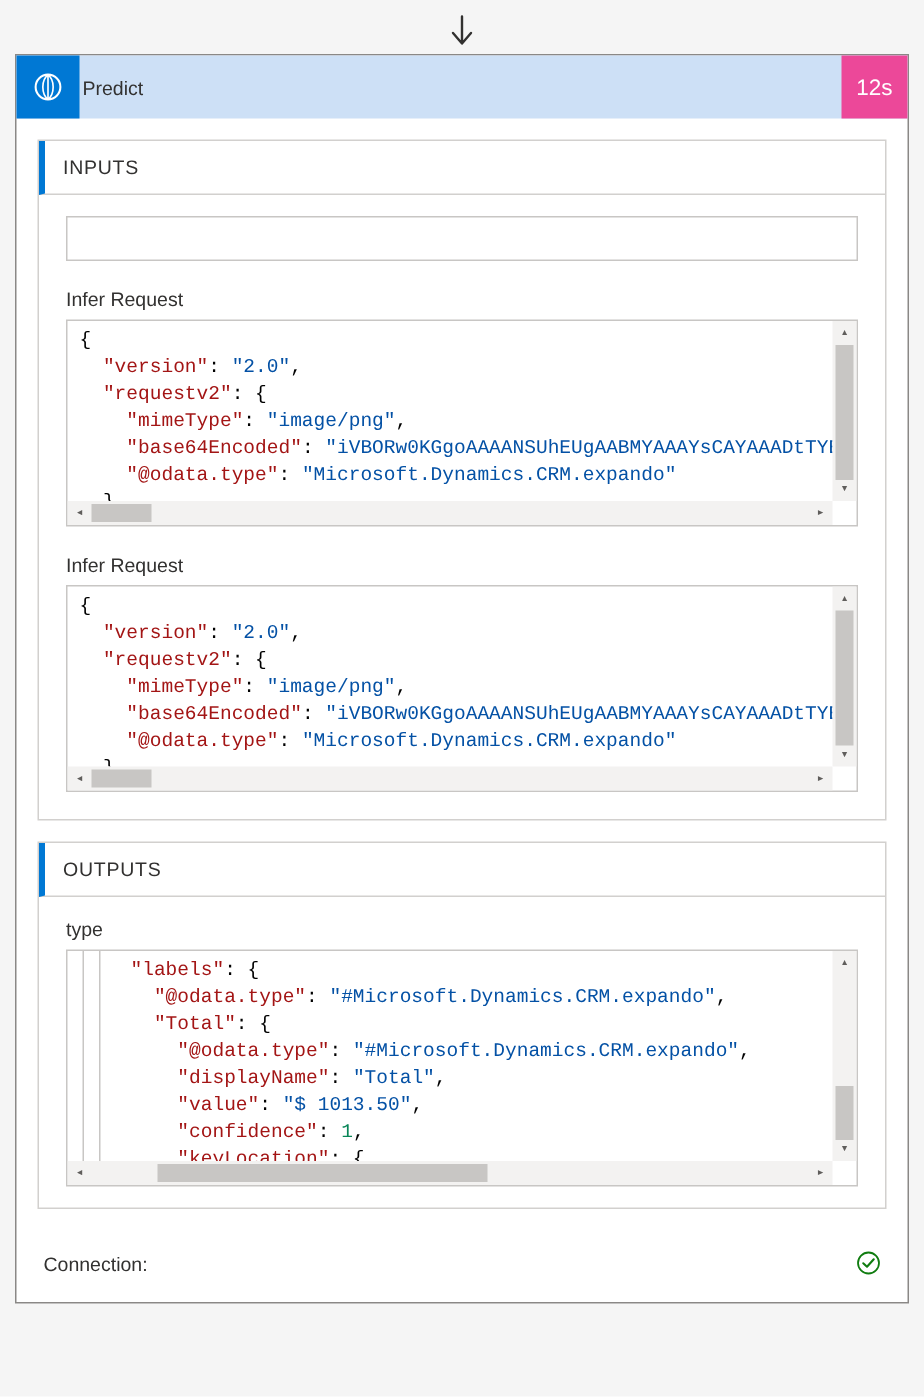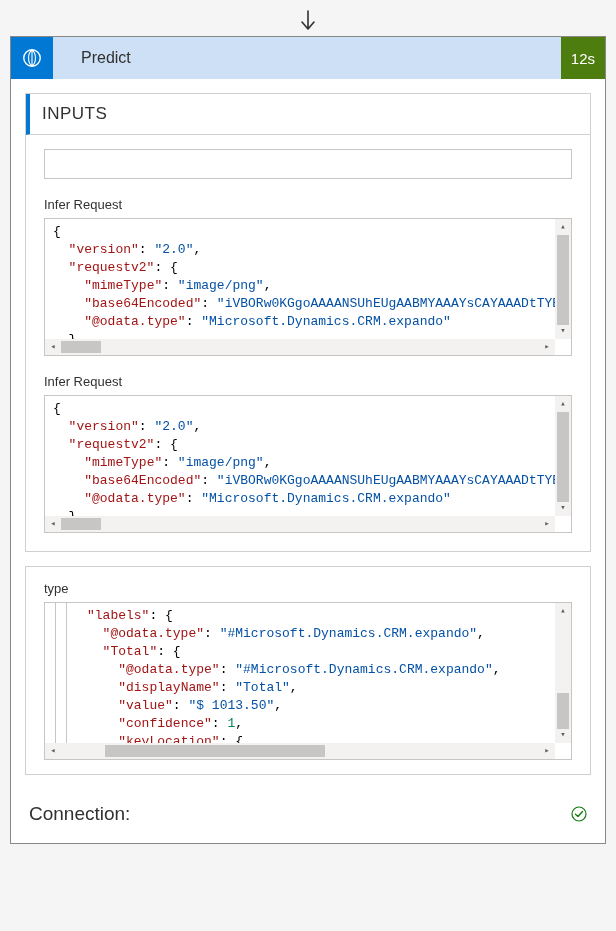--- a/index.html
+++ b/index.html
@@ -33,42 +33,42 @@
       background: #0078d4;
       display: flex;
       align-items: center;
       justify-content: center;
     }
     .card-icon svg { width: 22px; height: 22px; }
     .card-title {
       flex: 1;
       display: flex;
       align-items: center;
-      padding-left: 28px;
-      font-size: 16px;
+      padding-left: 2px;
+      font-size: 13px;
       color: #323130;
     }
     .card-time {
-      background: #4d7c0f;
+      background: #ec4899;
       color: #fff;
       display: flex;
       align-items: center;
       justify-content: center;
       padding: 0 10px;
       font-size: 15px;
     }
     .card-body { padding: 14px; }
     .section {
       border: 1px solid #d2d0ce;
       margin-bottom: 14px;
     }
     .section-header {
       border-left: 4px solid #0078d4;
       padding: 10px 12px;
-      font-size: 17px;
+      font-size: 13px;
       color: #323130;
       letter-spacing: .5px;
       border-bottom: 1px solid #d2d0ce;
     }
     .section-content { padding: 14px 18px; }
     .field-label {
       font-size: 13px;
       color: #323130;
       margin-bottom: 6px;
     }
@@ -148,21 +148,21 @@
     .key { color: #a31515; }
     .punct { color: #000; }
     .str { color: #0451a5; }
     .num { color: #098658; }
     .card-footer {
       padding: 14px 18px 18px;
       display: flex;
       align-items: center;
       justify-content: space-between;
     }
-    .conn-label { font-size: 19px; color: #323130; }
+    .conn-label { font-size: 13px; color: #323130; }
     .status-ok svg { width: 16px; height: 16px; display: block; }
   </style>
 </head>
 <body>
 
 <div class="arrow-container">
   <span class="arrow-down">
     <svg width="18" height="22" viewBox="0 0 18 22">
       <path d="M9 1 V18 M3 12 L9 19 L15 12" stroke="#323130" stroke-width="1.6" fill="none" stroke-linecap="round" stroke-linejoin="round"></path>
     </svg>
@@ -229,20 +229,21 @@
             <div class="left">◂</div>
             <div class="thumb" style="left:16px;width:40px"></div>
             <div class="right">▸</div>
           </div>
         </div>
 
       </div>
     </div>
 
     <div class="section" style="margin-bottom:0">
+      <div class="section-header">OUTPUTS</div>
       <div class="section-content">
 
         <div class="field-label">type</div>
         <div class="code-box output">
           <div class="gutter">
             <div class="gutter-line"></div>
             <div class="gutter-line"></div>
           </div>
 <div class="code-pre"><span class="key">"labels"</span><span class="punct">: {</span>
   <span class="key">"@odata.type"</span><span class="punct">: </span><span class="str">"#Microsoft.Dynamics.CRM.expando"</span><span class="punct">,</span>

